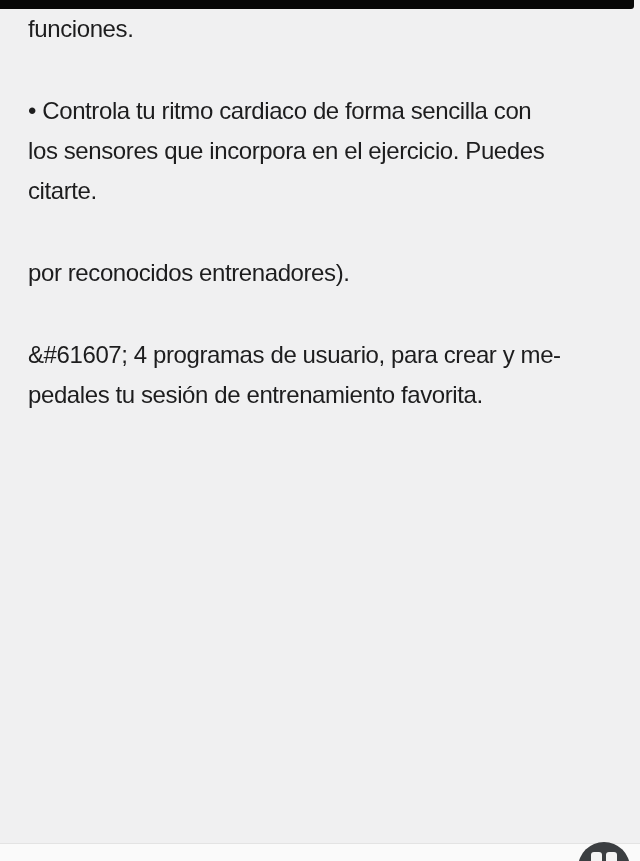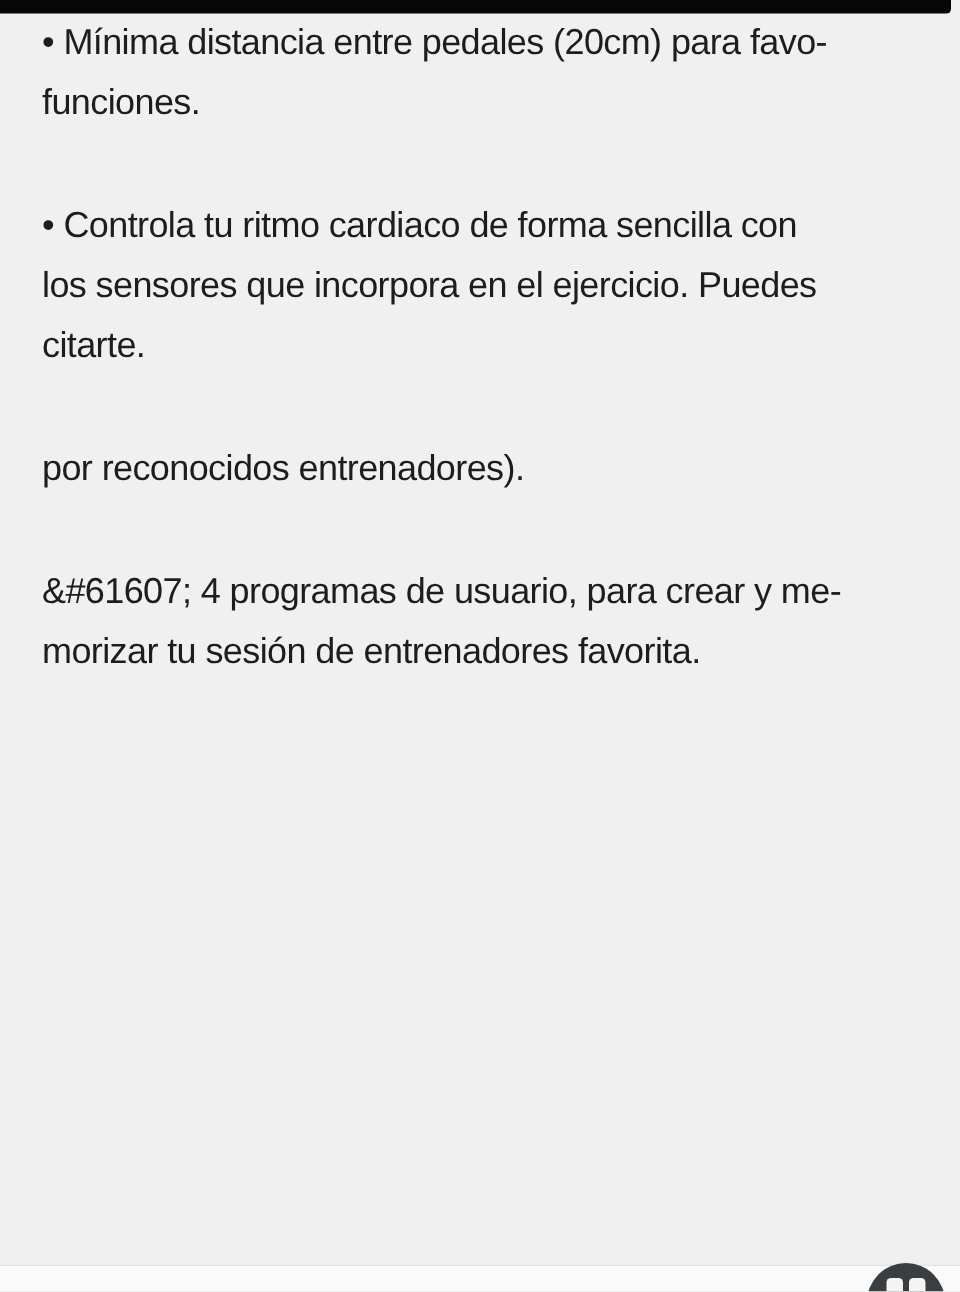--- a/index.html
+++ b/index.html
@@ -64,38 +64,37 @@
 </head>
 <body>
 
 <div class="screen">
 
   <div class="top-bar"></div>
 
   <div class="content">
 
     <div class="para">
-      <div class="line">• Mínima distancia entre pedales (20cm) para favo-</div>
       <div class="line">funciones.</div>
     </div>
 
     <div class="para">
       <div class="line">• Controla tu ritmo cardiaco de forma sencilla con</div>
       <div class="line">los sensores que incorpora en el ejercicio. Puedes</div>
       <div class="line">citarte.</div>
     </div>
 
 
     <div class="para">
       <div class="line">por reconocidos entrenadores).</div>
     </div>
 
     <div class="para">
       <div class="line">&amp;#61607; 4 programas de usuario, para crear y me-</div>
-      <div class="line">morizar tu sesión de entrenadores favorita.</div>
+      <div class="line">pedales tu sesión de entrenamiento favorita.</div>
     </div>
 
 
   </div>
 
   <div class="bottom-strip"></div>
 
   <button class="badge">
     <span class="bar left"></span>
     <span class="bar right"></span>

